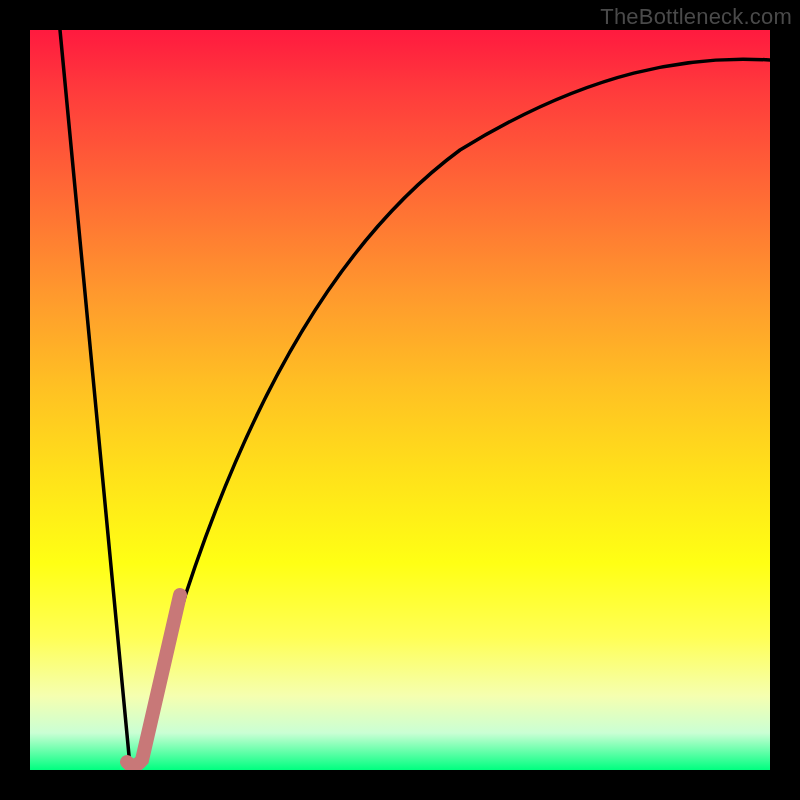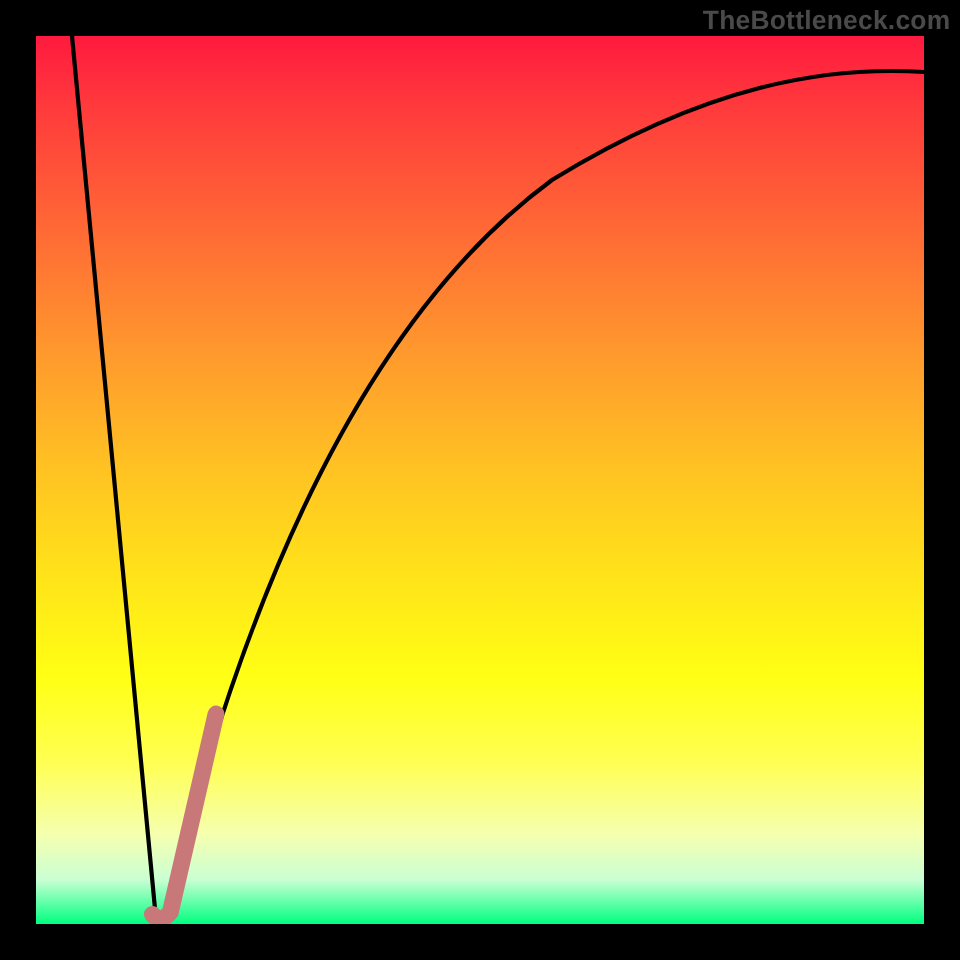--- a/index.html
+++ b/index.html
@@ -48,21 +48,21 @@
     inset: 0;
     width: 740px;
     height: 740px;
   }
   .watermark {
     position: absolute;
     top: 4px;
     right: 8px;
     color: #4a4a4a;
     font-size: 22px;
-    font-weight: 700;
+    font-weight: 400;
     letter-spacing: 0.2px;
     user-select: none;
   }
 </style>
 </head>
 <body>
 
 <div class="frame">
 
   <div class="watermark">TheBottleneck.com</div>

